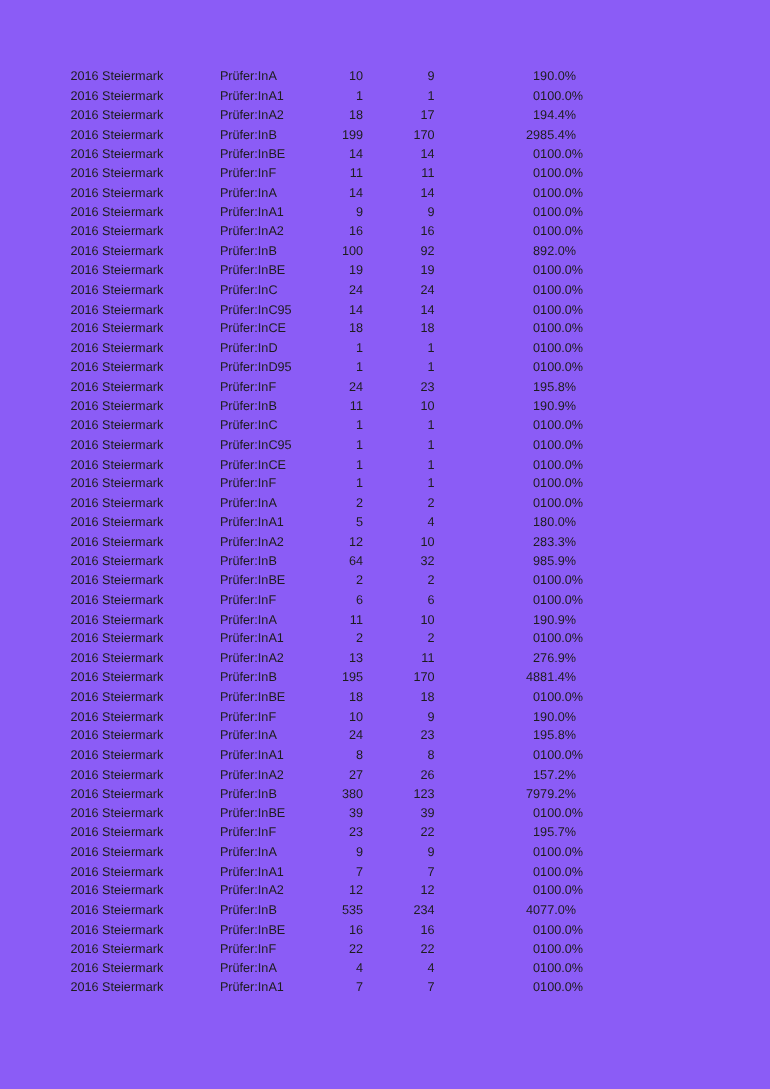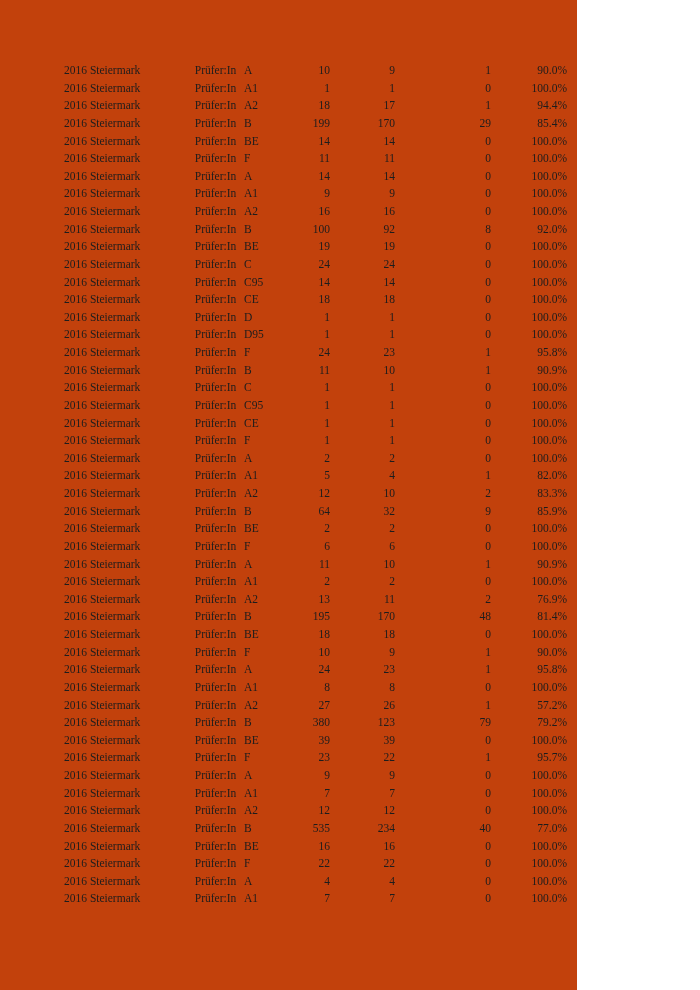--- a/index.html
+++ b/index.html
@@ -2,48 +2,48 @@
 <html><head>
 <meta charset="utf-8">
 <style>
   html, body {
     margin: 0;
     padding: 0;
     background: #ffffff;
   }
   .page {
     position: relative;
-    width: 577px;
+    width: 700px;
     height: 990px;
-    background: #c2410c;
+    background: #8b5cf6;
     overflow: hidden;
-    font-family: Liberation Serif, serif;
+    font-family: Liberation Sans, sans-serif;
   }
   .table {
     position: absolute;
     left: 64px;
     top: 62px;
   }
   .row {
     display: flex;
     align-items: center;
     height: 17.63px;
     font-size: 11.5px;
     line-height: 17.63px;
     color: #1d1d1d;
     white-space: nowrap;
   }
   .c  { overflow: hidden; }
   .c1 { width: 123px; text-align: left; }
-  .c2 { width: 57px;  text-align: center; }
+  .c2 { width: 57px;  text-align: right; }
   .c3 { width: 36px;  text-align: left; }
   .c4 { width: 50px;  text-align: right; }
   .c5 { width: 65px;  text-align: right; }
   .c6 { width: 96px;  text-align: right; }
-  .c7 { width: 76px;  text-align: right; }
+  .c7 { width: 76px;  text-align: left; }
 </style>
 </head>
 <body>
 
 <div class="page">
   <div class="table" id="table-body">
   <div class="row">
     <div class="c c1">2016 Steiermark</div>
     <div class="c c2">Prüfer:In</div>
     <div class="c c3">A</div>
@@ -273,21 +273,21 @@
     <div class="c c7">100.0%</div>
   </div>
 
   <div class="row">
     <div class="c c1">2016 Steiermark</div>
     <div class="c c2">Prüfer:In</div>
     <div class="c c3">A1</div>
     <div class="c c4">5</div>
     <div class="c c5">4</div>
     <div class="c c6">1</div>
-    <div class="c c7">82.0%</div>
+    <div class="c c7">80.0%</div>
   </div>
 
   <div class="row">
     <div class="c c1">2016 Steiermark</div>
     <div class="c c2">Prüfer:In</div>
     <div class="c c3">A2</div>
     <div class="c c4">12</div>
     <div class="c c5">10</div>
     <div class="c c6">2</div>
     <div class="c c7">83.3%</div>

